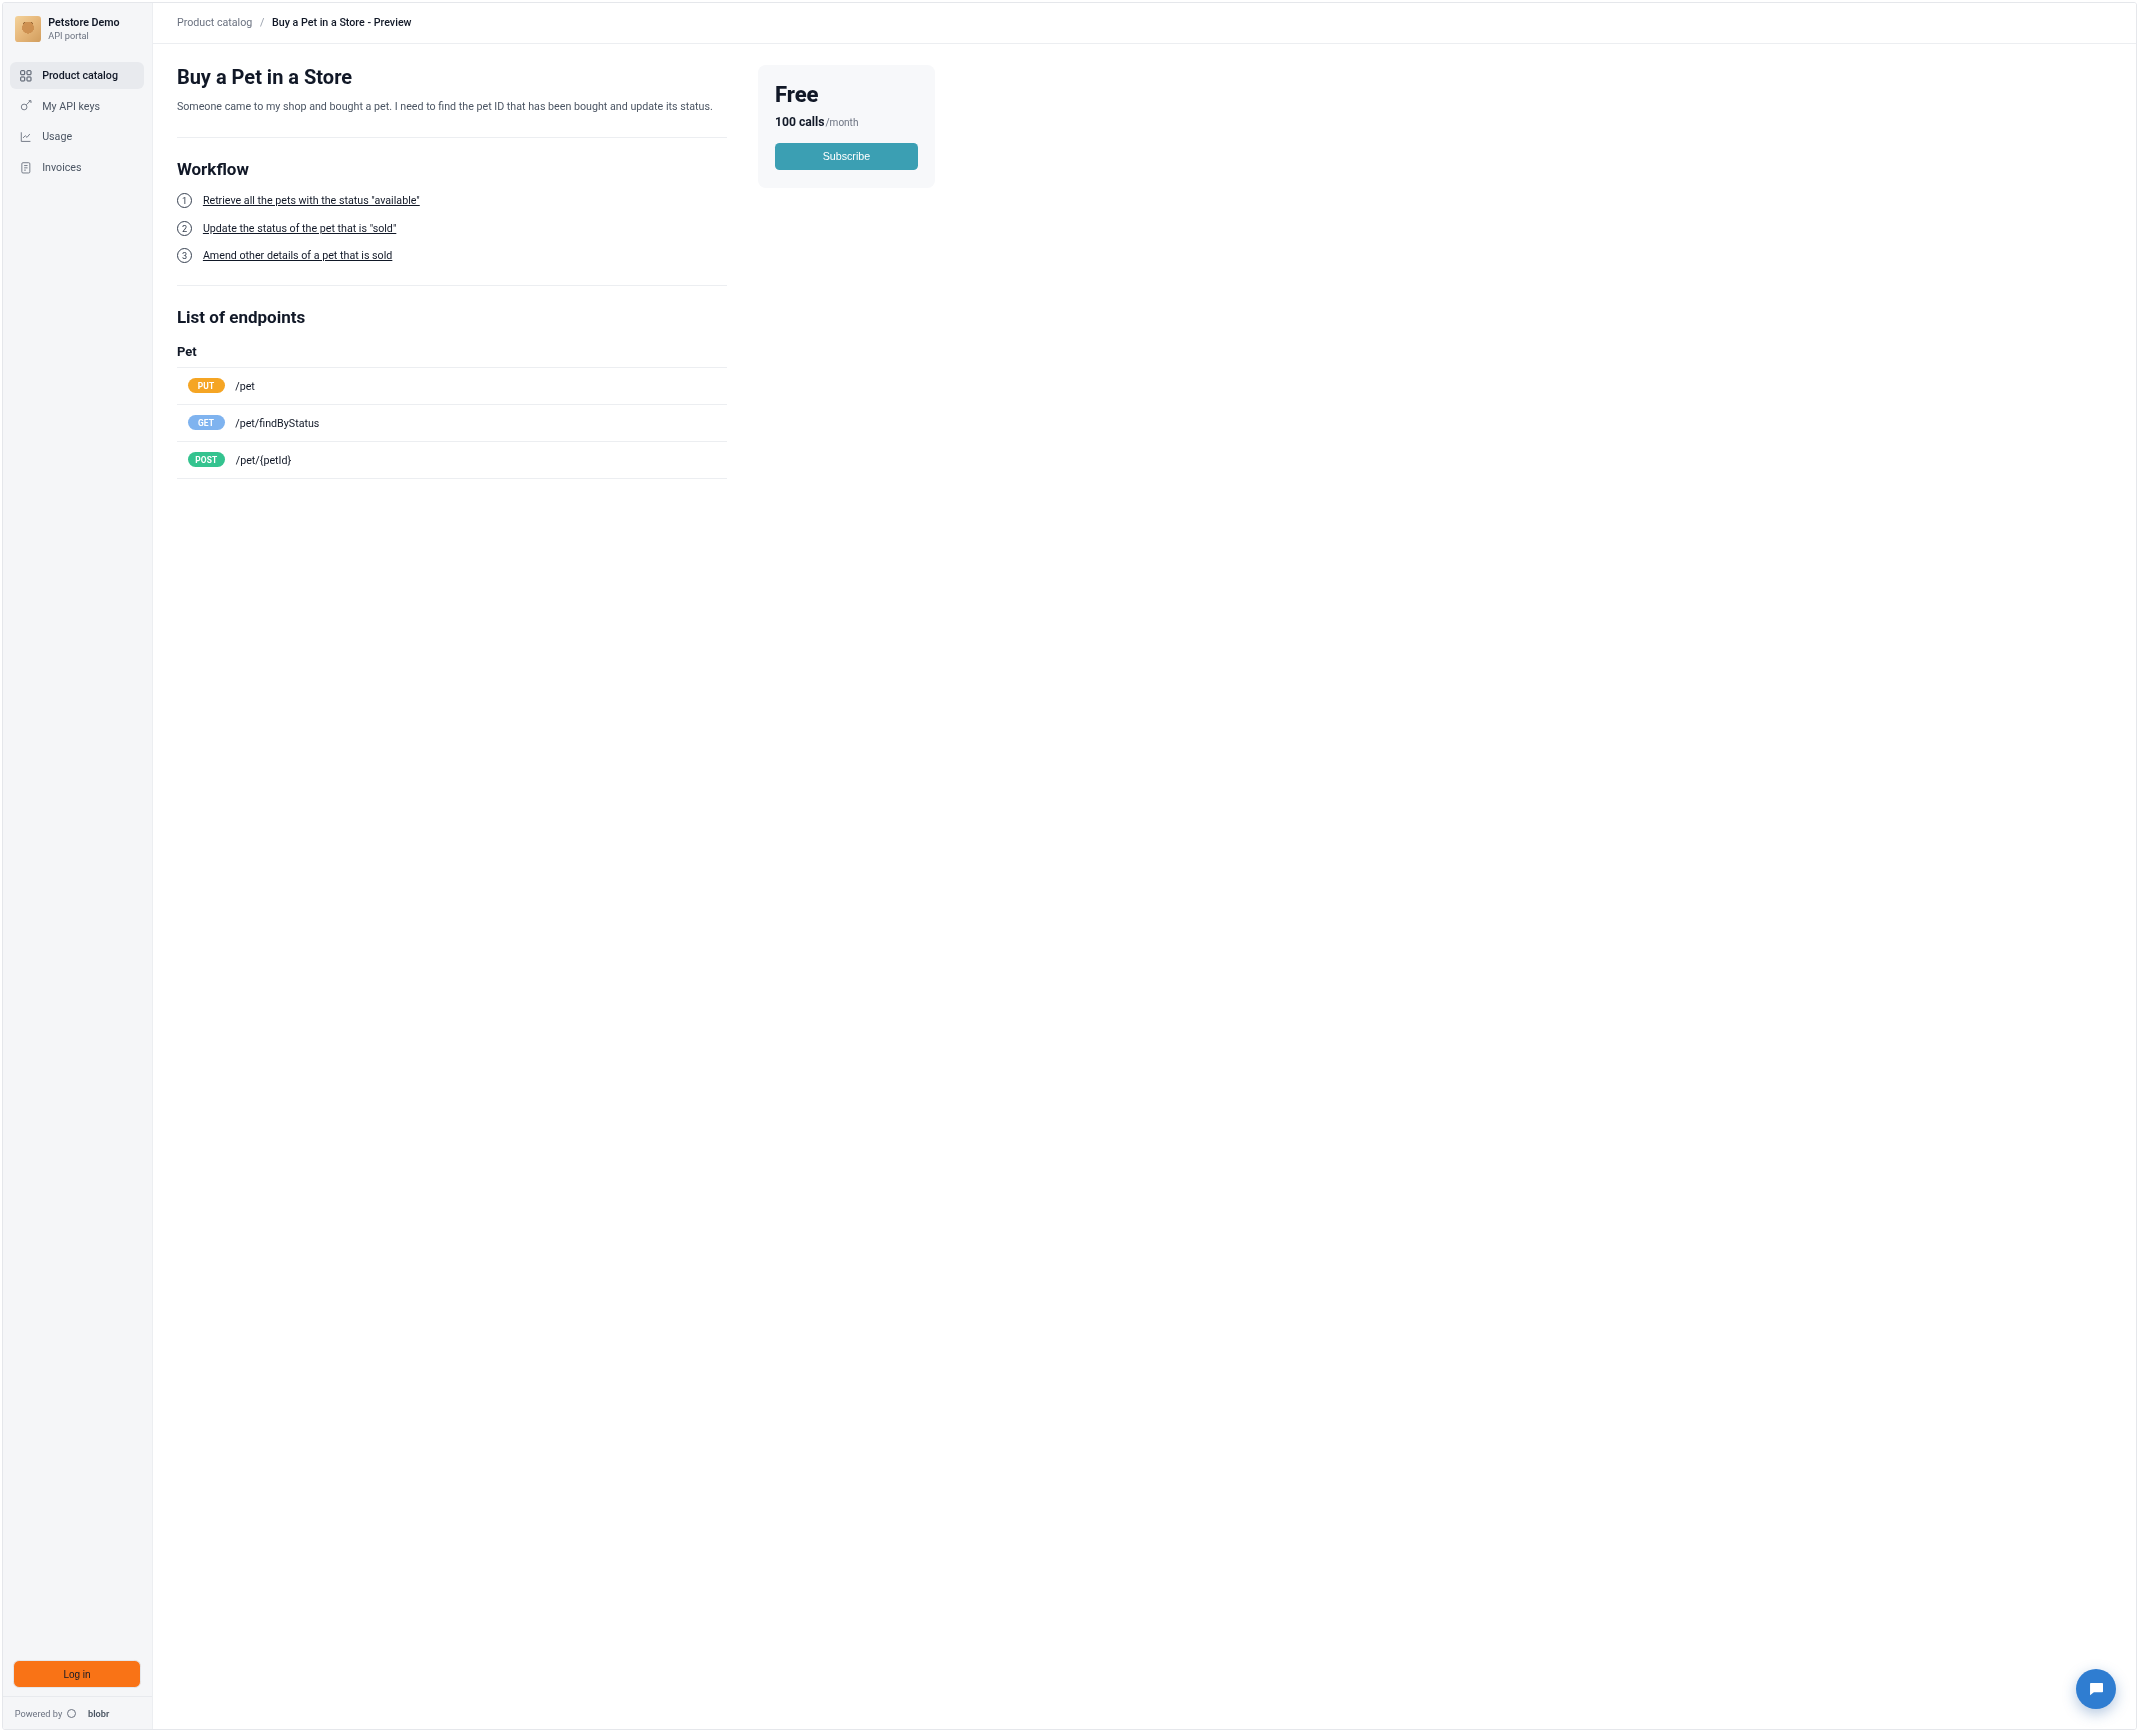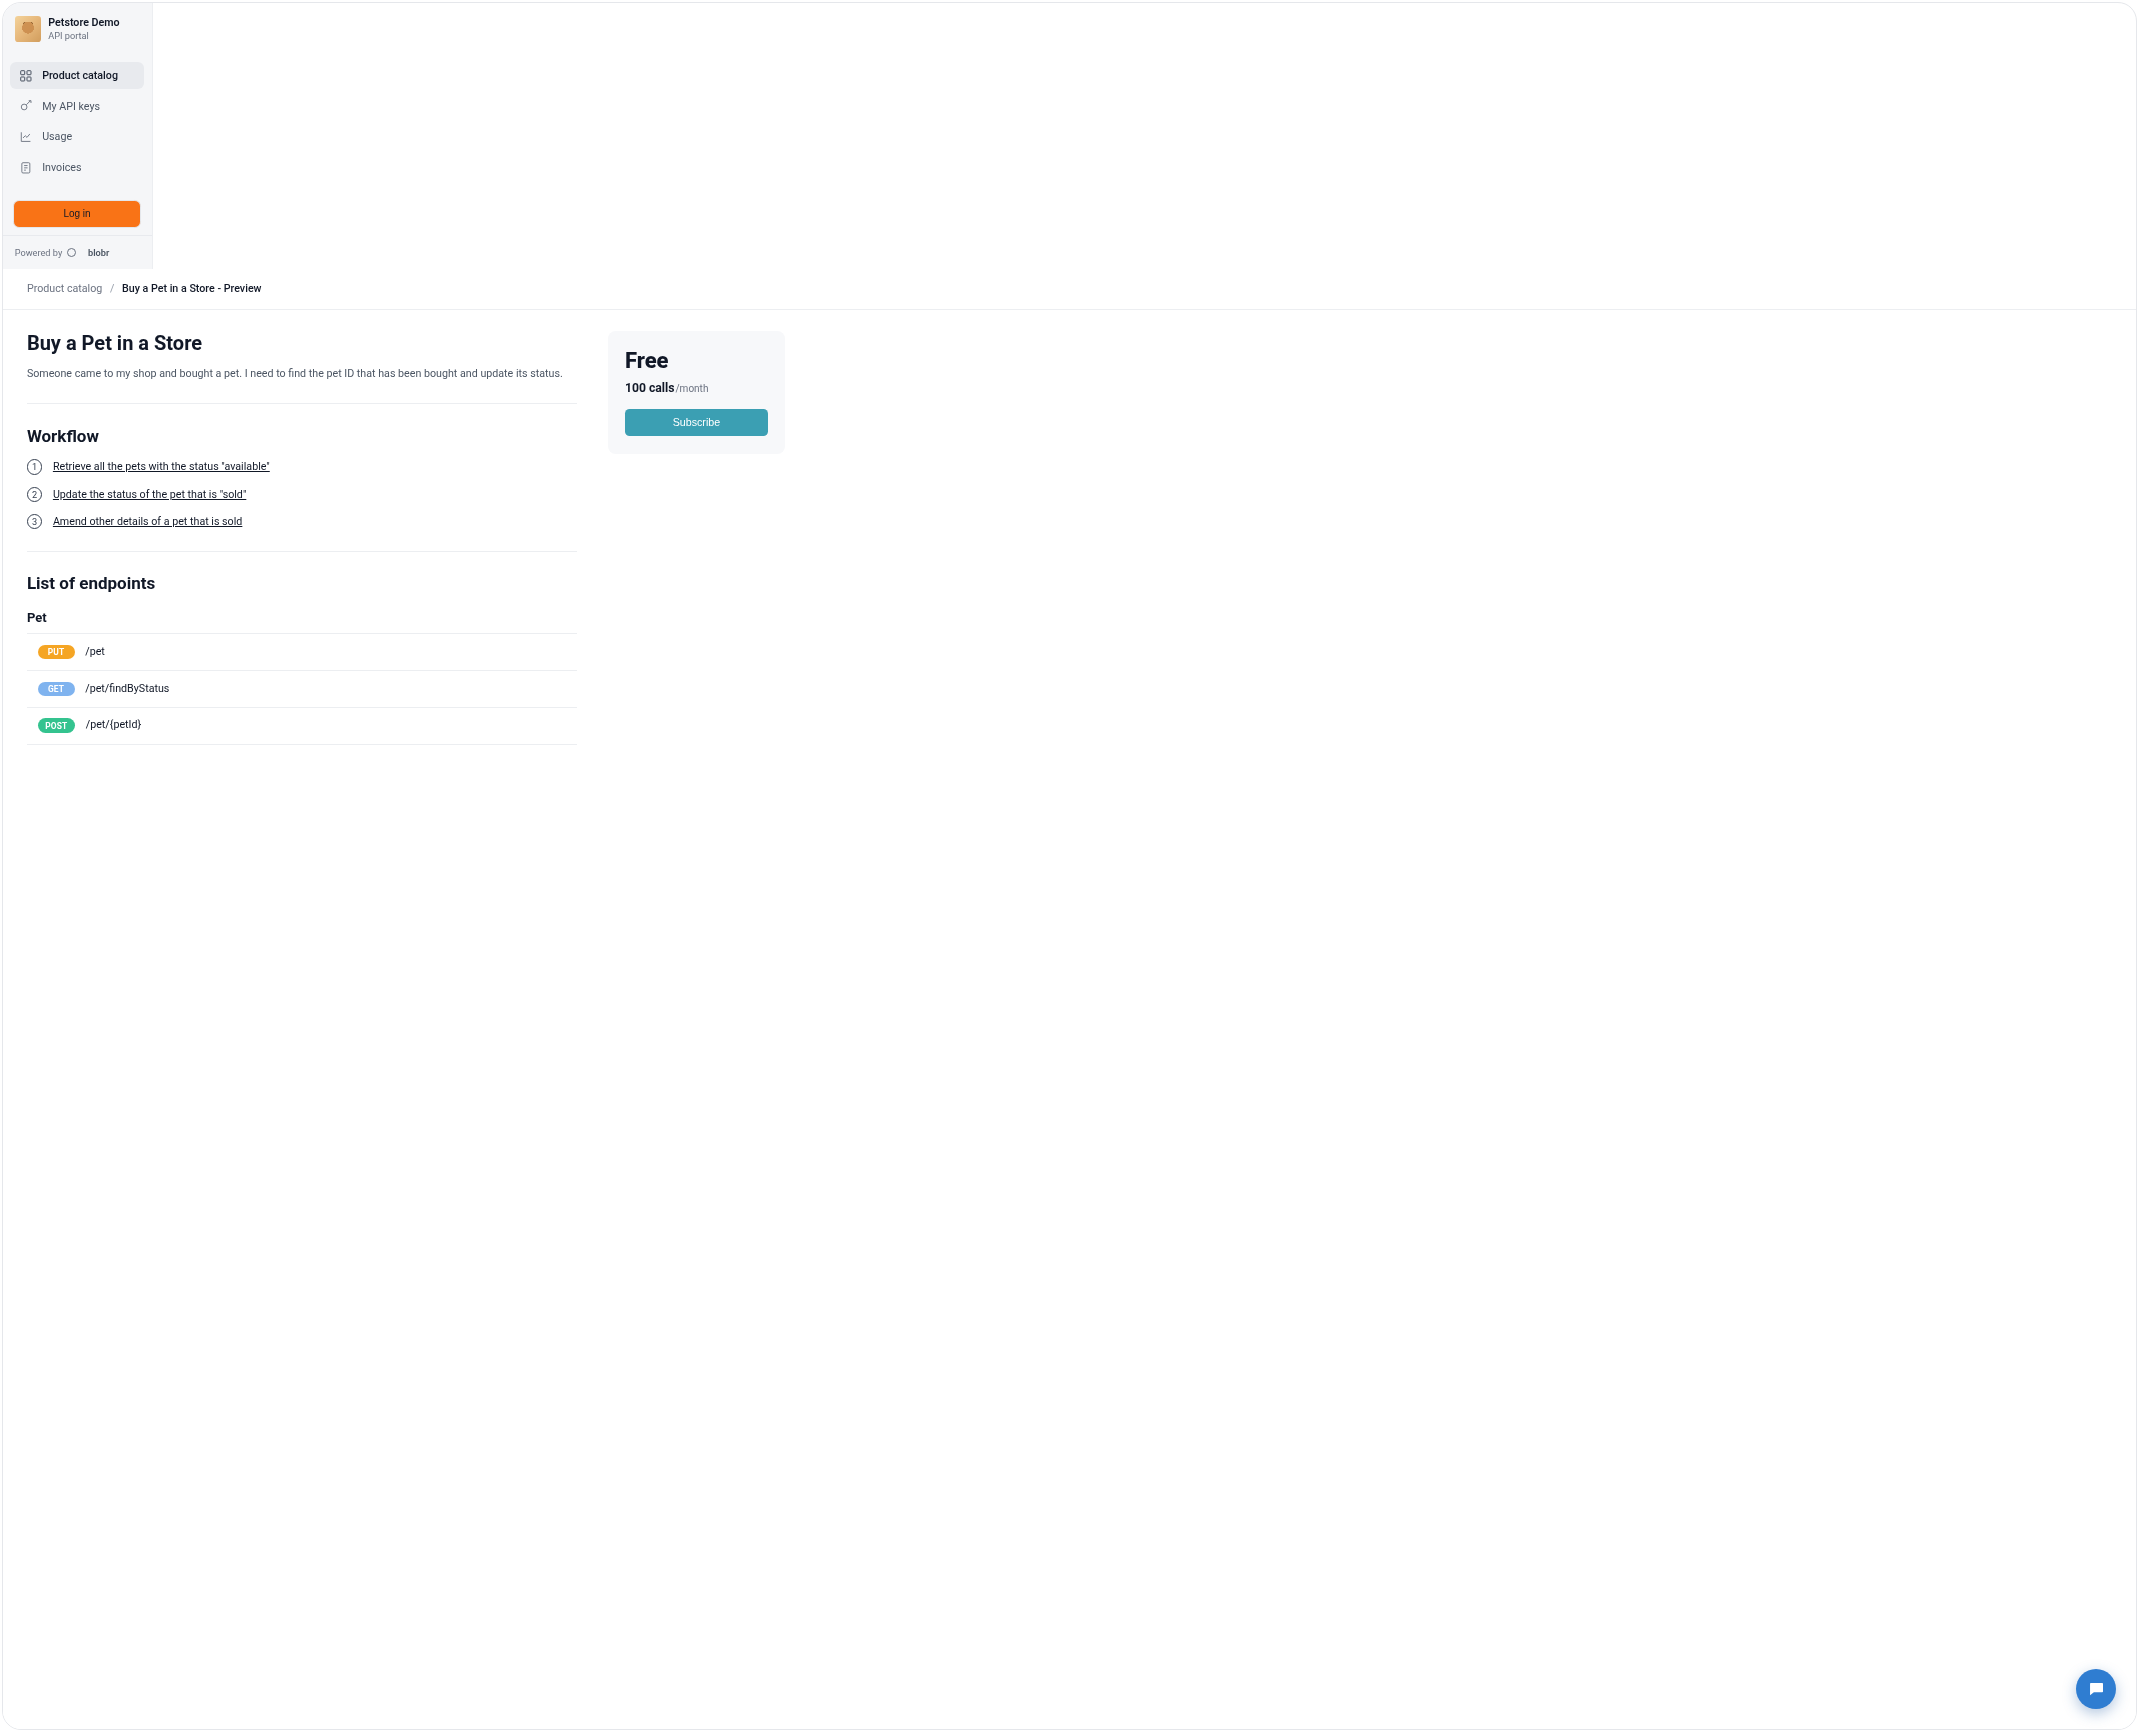--- a/index.html
+++ b/index.html
@@ -9,27 +9,26 @@
     background: #fff;
     color: #1f2937;
     font-size: 10.7px;
     overflow: hidden;
   }
   .app {
     display: flex;
     width: 100%;
     height: 100vh;
     border: 0.8px solid #e5e7eb;
-    border-radius: 19px;
+    border-radius: 3px;
     overflow: hidden;
     margin: 1.5px;
     width: calc(100% - 3.1px);
     height: calc(100vh - 3.1px);
     position: relative;
-    flex-direction: column;
   }
 
   
   .sidebar {
     width: 150px;
     min-width: 150px;
     background: #f5f6f8;
     display: flex;
     flex-direction: column;
     border-right: 0.8px solid #eceef1;
@@ -118,21 +117,21 @@
   .step-num {
     width:15.3px;height:15.3px;border:1.1px solid #374151;border-radius:50%;
     display:inline-flex;align-items:center;justify-content:center;
     font-size:9.2px;color:#374151;flex:0 0 auto;
   }
   .step-text { color:#111827; font-size:10.7px; text-decoration:underline; cursor:pointer;}
 
   h2.endpoints { font-size:17px; font-weight:700; color:#111827; margin-bottom:17px;}
   h3.group { font-size:13px; font-weight:700; color:#111827; margin-bottom:7.6px;}
   .endpoint-row {
-    display:flex; align-items:flex-start; gap:10.7px;
+    display:flex; align-items:flex-end; gap:10.7px;
     padding:10.7px 6.1px 10.7px 10.7px;
     border-top:0.8px solid #eceef1;
     cursor:pointer;
   }
   .endpoint-list .endpoint-row:last-child{ border-bottom:0.8px solid #eceef1; }
   .method {
     display:inline-flex; align-items:center; justify-content:center;
     min-width:37px; padding:2.3px 7.6px; border-radius:763px;
     font-size:8.4px; font-weight:700; color:#fff; letter-spacing:0.2px;
   }

